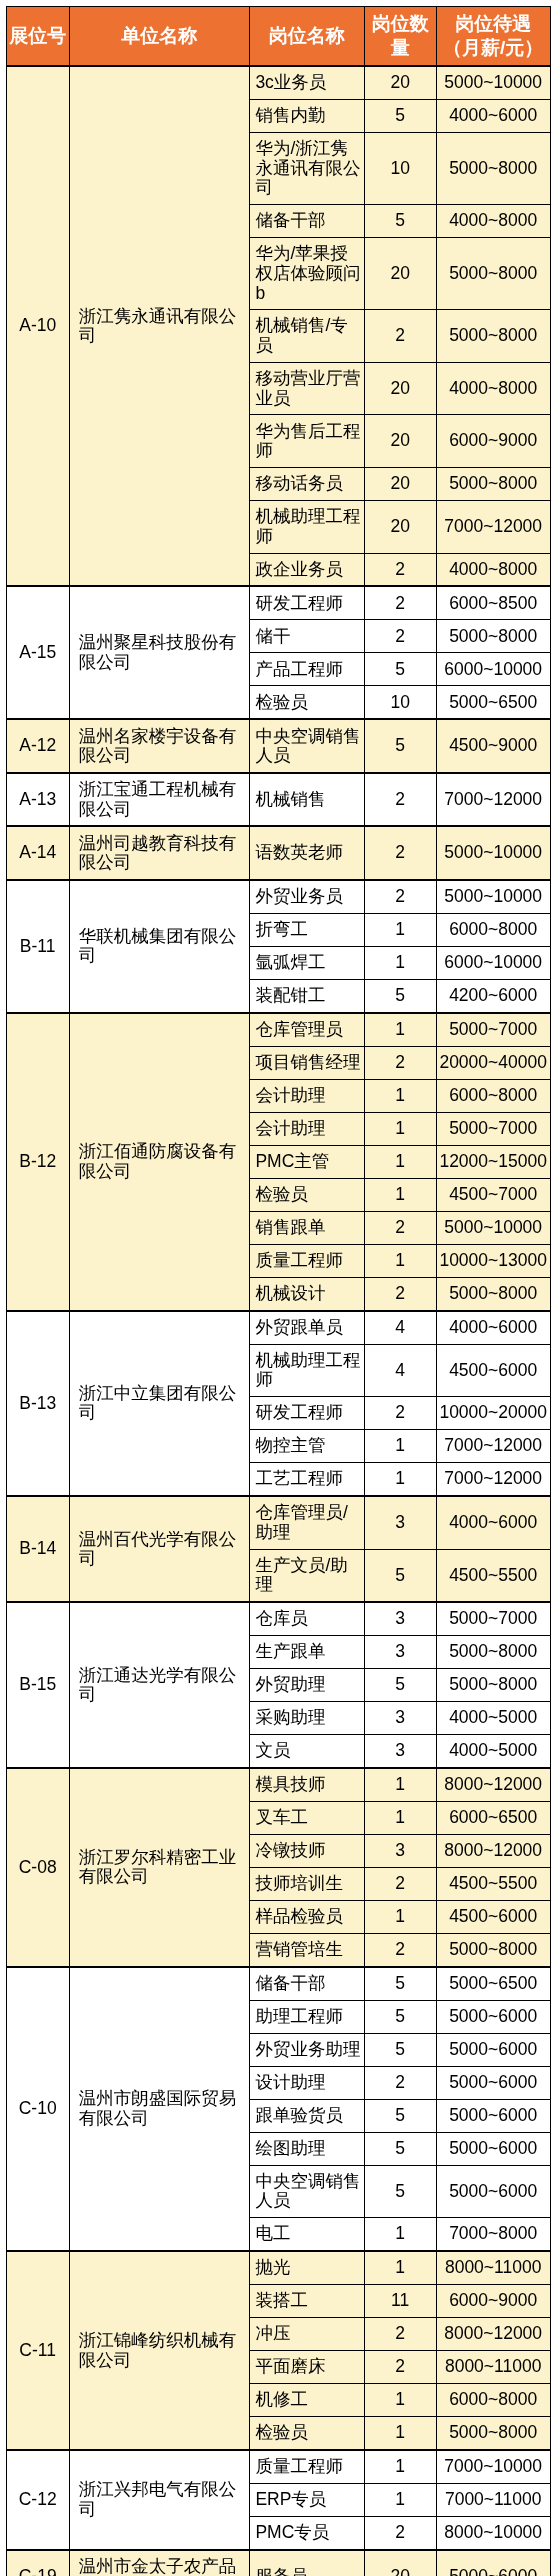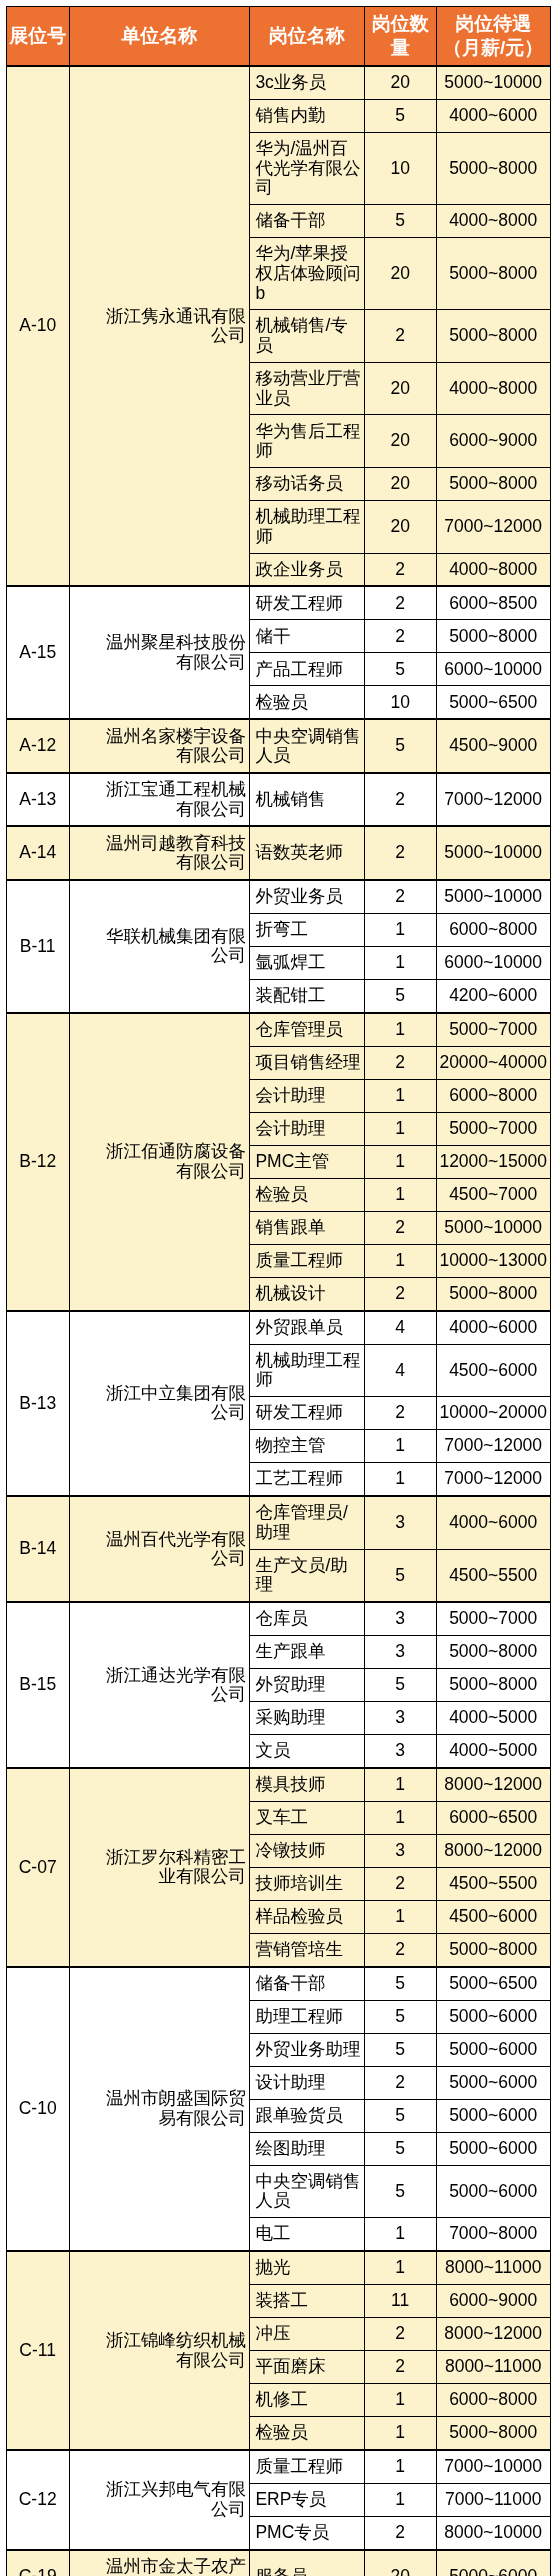--- a/index.html
+++ b/index.html
@@ -30,21 +30,21 @@
     border-bottom: 2.1px solid #000;
   }
   thead th.salary-h { white-space: pre-line; }
 
   tbody td {
     font-size: 17.5px;
     line-height: 19.6px;
     padding: 6.2px 3.1px;
   }
   td.booth   { text-align: center; }
-  td.company { text-align: right; padding-left: 22px; padding-right: 2.6px; word-break: break-all; }
+  td.company { text-align: left; padding-left: 9px; padding-right: 2.6px; word-break: break-all; }
   td.jobname { text-align: left; padding-left: 5.7px; padding-right: 2.6px; word-break: break-all; height: 19.6px; }
   td.count   { text-align: center; white-space: nowrap; padding-left: 1px; padding-right: 1px; }
   td.salary  { text-align: center; white-space: nowrap; padding-left: 1px; padding-right: 1px; }
 
   tr.band-y td { background: #FCF2CC; }
   tr.band-w td { background: #FFFFFF; }
   tr.block-start td { border-top: 2.1px solid #000; }
 </style>
 </head>
 <body>
@@ -75,21 +75,21 @@
           <td class="jobname">3c业务员</td>
           <td class="count">20</td>
           <td class="salary">5000~10000</td>
         </tr>
         <tr class="band-y">
           <td class="jobname">销售内勤</td>
           <td class="count">5</td>
           <td class="salary">4000~6000</td>
         </tr>
         <tr class="band-y">
-          <td class="jobname">华为/温州百代光学有限公司</td>
+          <td class="jobname">华为/浙江隽永通讯有限公司</td>
           <td class="count">10</td>
           <td class="salary">5000~8000</td>
         </tr>
         <tr class="band-y">
           <td class="jobname">储备干部</td>
           <td class="count">5</td>
           <td class="salary">4000~8000</td>
         </tr>
         <tr class="band-y">
           <td class="jobname">华为/苹果授权店体验顾问b</td>
@@ -298,21 +298,21 @@
           <td class="jobname">采购助理</td>
           <td class="count">3</td>
           <td class="salary">4000~5000</td>
         </tr>
         <tr class="band-w">
           <td class="jobname">文员</td>
           <td class="count">3</td>
           <td class="salary">4000~5000</td>
         </tr>
         <tr class="band-y block-start">
-          <td rowspan="6" class="booth">C-07</td>
+          <td rowspan="6" class="booth">C-08</td>
           <td rowspan="6" class="company">浙江罗尔科精密工业有限公司</td>
           <td class="jobname">模具技师</td>
           <td class="count">1</td>
           <td class="salary">8000~12000</td>
         </tr>
         <tr class="band-y">
           <td class="jobname">叉车工</td>
           <td class="count">1</td>
           <td class="salary">6000~6500</td>
         </tr>

